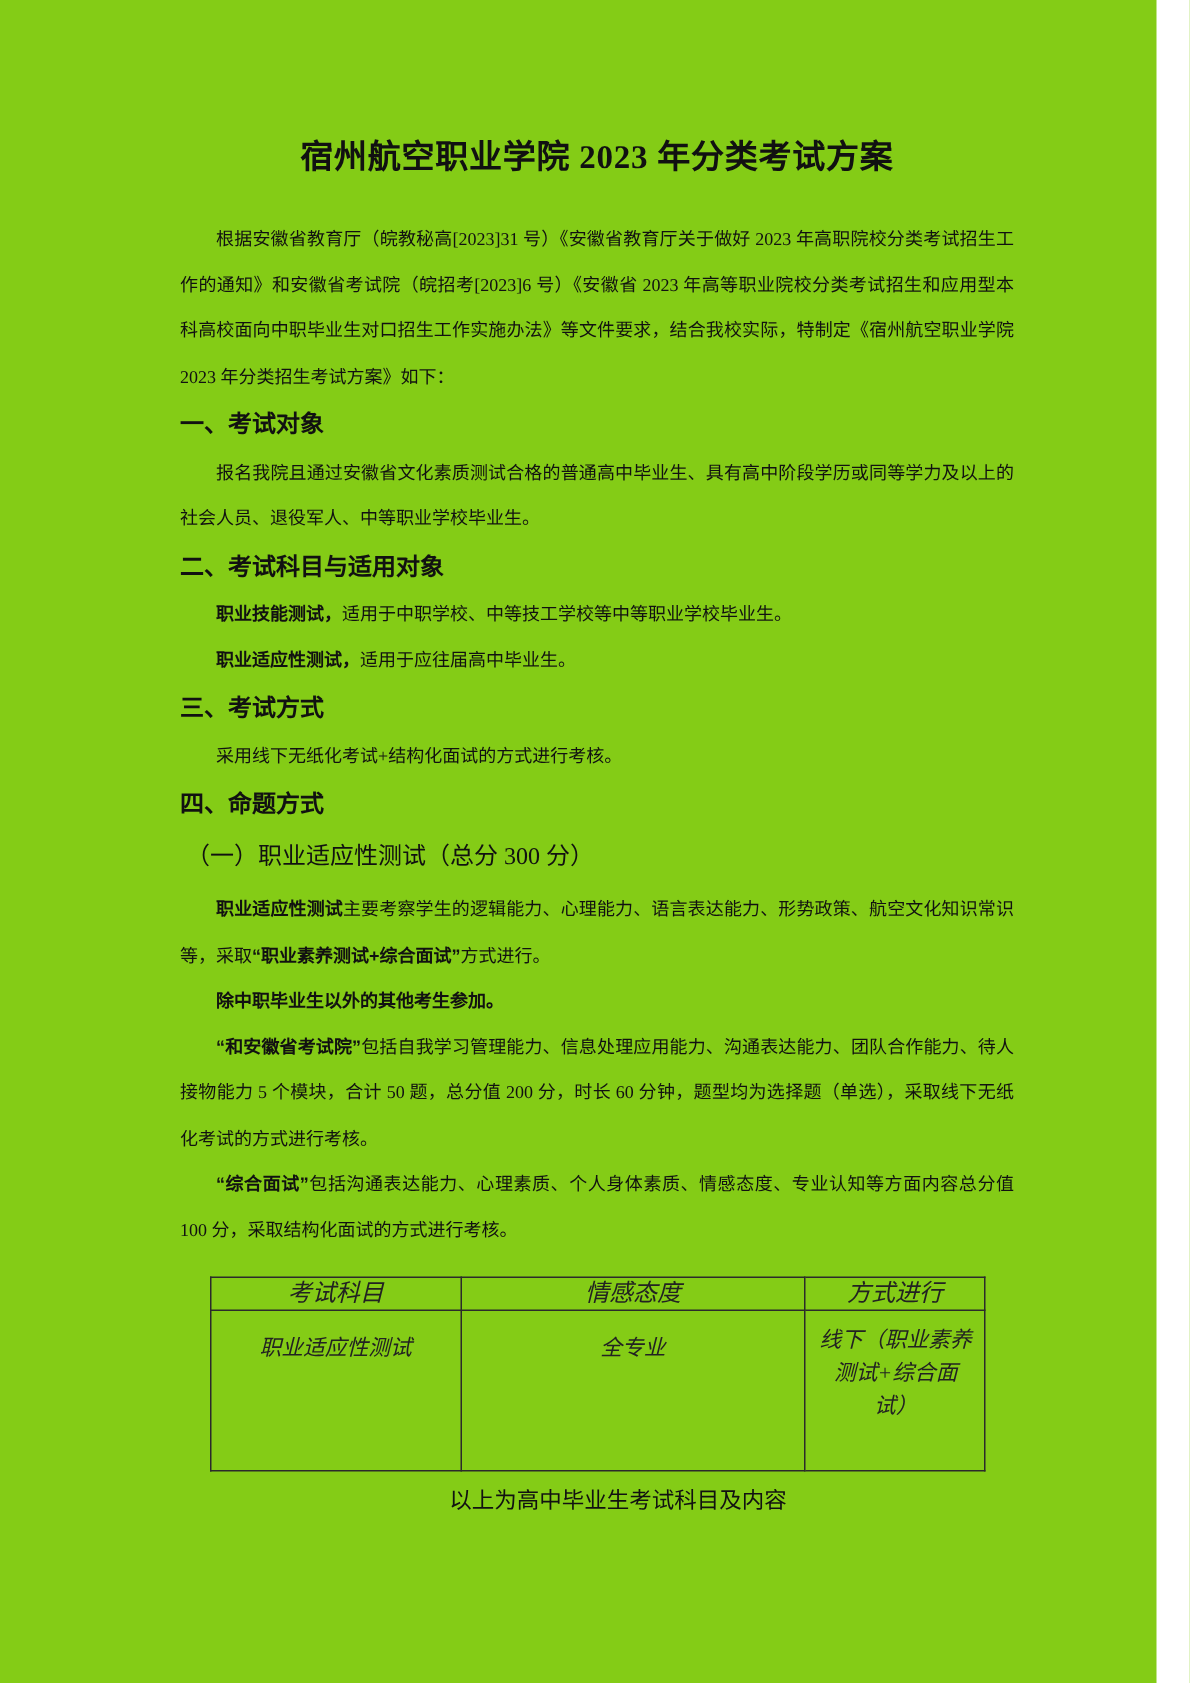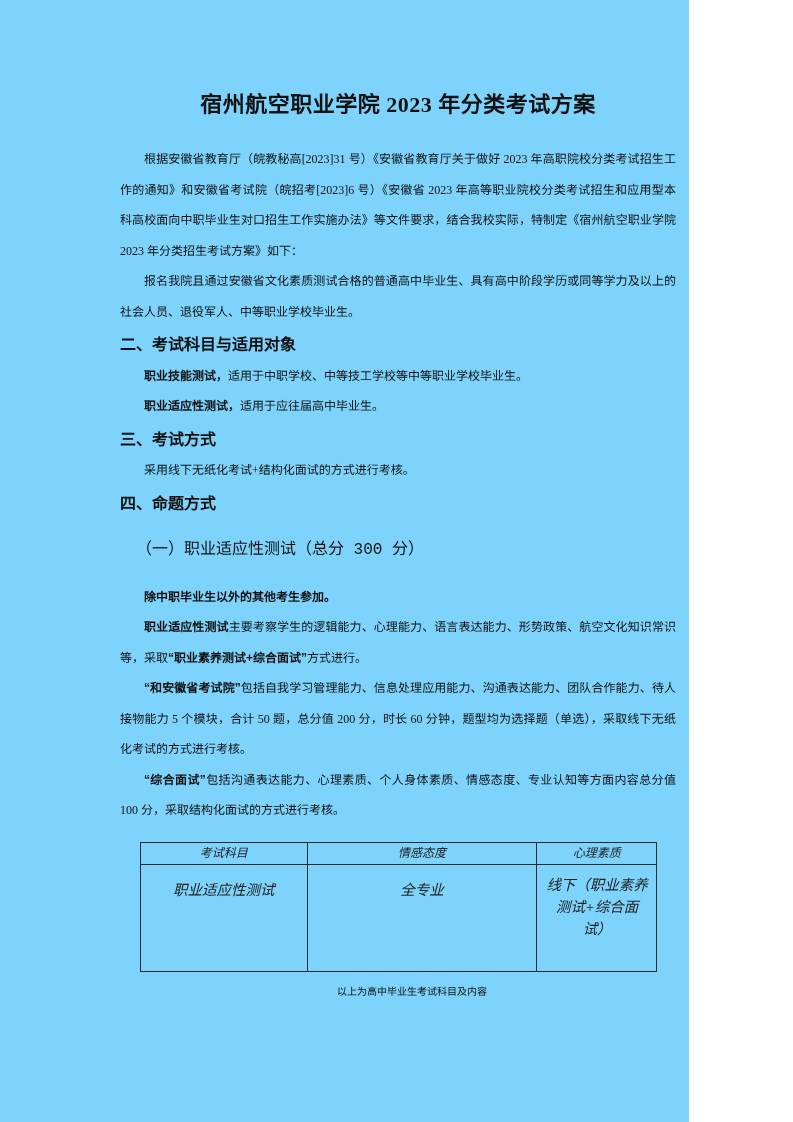--- a/index.html
+++ b/index.html
@@ -2,23 +2,23 @@
 <html lang="zh-CN"><head>
 <meta charset="utf-8">
 <style>
   html, body {
     margin: 0;
     padding: 0;
     background: #ffffff;
   }
   .page {
     position: relative;
-    width: 689px;
+    width: 771px;
     height: 1122px;
-    background: #7dd3fc;
+    background: #84cc16;
     overflow: hidden;
     color: #111111;
     font-family: "Liberation Serif", "DejaVu Serif", serif;
   }
   .content {
     position: absolute;
     left: 120px;
     top: 88px;
     width: 556px;
   }
@@ -45,41 +45,40 @@
     font-style: normal;
   }
   .heading {
     margin: 3px 0 0 0;
     font-size: 16px;
     line-height: 30.5px;
     font-family: "Liberation Sans", "DejaVu Sans", sans-serif;
     font-weight: bold;
   }
   .subheading {
-    margin: 16px;
+    margin: 4px;
     font-size: 16px;
     line-height: 30.5px;
     font-weight: normal;
-    font-family: Liberation Mono, monospace;
   }
   .exam-table {
     margin: 16px 0 0 20px;
     width: 517px;
     border-collapse: collapse;
     table-layout: fixed;
     font-family: "Liberation Serif", "DejaVu Serif", serif;
     font-style: italic; 
     color: #222222;
   }
   .exam-table col.c1 { width: 32.3%; }
   .exam-table col.c2 { width: 44.5%; }
   .exam-table col.c3 { width: 23.2%; }
   .exam-table th {
     border: 1.4px solid #2b2b2b;
-    font-size: 12px;
+    font-size: 16px;
     font-weight: normal;
     line-height: 21px;
     height: 21px;
     padding: 0 4px;
     text-align: center;
   }
   .exam-table td {
     border: 1.4px solid #2b2b2b;
     font-size: 14.5px;
     line-height: 22px;
@@ -88,66 +87,67 @@
     padding: 14px 6px 4px 6px;
     text-align: center;
   }
   .exam-table td.cell-format {
     text-align: center;
     padding: 9px 8px 4px 9px;
   }
   .table-caption {
     margin: 9px 0 0 0;
     width: 556px;
-    font-size: 10px;
+    font-size: 15px;
     line-height: 22px;
     text-align: center;
     text-indent: 28px;
   }
 </style>
 </head>
 <body>
 
 <div class="page">
   <div class="content">
 
     <h1 class="doc-title">宿州航空职业学院 2023 年分类考试方案</h1>
 
     <p class="para indent">根据安徽省教育厅（皖教秘高[2023]31 号）《安徽省教育厅关于做好 2023 年高职院校分类考试招生工作的通知》和安徽省考试院（皖招考[2023]6 号）《安徽省 2023 年高等职业院校分类考试招生和应用型本科高校面向中职毕业生对口招生工作实施办法》等文件要求，结合我校实际，特制定《宿州航空职业学院 2023 年分类招生考试方案》如下：</p>
 
+    <h2 class="heading">一、考试对象</h2>
     <p class="para indent">报名我院且通过安徽省文化素质测试合格的普通高中毕业生、具有高中阶段学历或同等学力及以上的社会人员、退役军人、中等职业学校毕业生。</p>
 
     <h2 class="heading">二、考试科目与适用对象</h2>
     <p class="para indent"><span class="hei">职业技能测试，</span><span>适用于中职学校、中等技工学校等中等职业学校毕业生。</span></p>
     <p class="para indent"><span class="hei">职业适应性测试，</span><span>适用于应往届高中毕业生。</span></p>
 
     <h2 class="heading">三、考试方式</h2>
     <p class="para indent">采用线下无纸化考试+结构化面试的方式进行考核。</p>
 
     <h2 class="heading">四、命题方式</h2>
     <p class="subheading">（一）职业适应性测试（总分 300 分）</p>
+    <p class="para indent"><span class="hei">职业适应性测试</span><span>主要考察学生的逻辑能力、心理能力、语言表达能力、形势政策、航空文化知识常识等，采取</span><span class="hei">“职业素养测试+综合面试”</span><span>方式进行。</span></p>
+
     <p class="para indent hei">除中职毕业生以外的其他考生参加。</p>
-
-    <p class="para indent"><span class="hei">职业适应性测试</span><span>主要考察学生的逻辑能力、心理能力、语言表达能力、形势政策、航空文化知识常识等，采取</span><span class="hei">“职业素养测试+综合面试”</span><span>方式进行。</span></p>
 
     <p class="para indent"><span class="hei">“和安徽省考试院”</span><span>包括自我学习管理能力、信息处理应用能力、沟通表达能力、团队合作能力、待人接物能力 5 个模块，合计 50 题，总分值 200 分，时长 60 分钟，题型均为选择题（单选），采取线下无纸化考试的方式进行考核。</span></p>
 
     <p class="para indent"><span class="hei">“综合面试”</span><span>包括沟通表达能力、心理素质、个人身体素质、情感态度、专业认知等方面内容总分值 100 分，采取结构化面试的方式进行考核。</span></p>
 
     <table class="exam-table">
       <colgroup>
         <col class="c1">
           <col class="c2">
           <col class="c3">
       </colgroup>
       <thead>
         <tr>
           <th>考试科目</th>
           <th>情感态度</th>
-          <th>心理素质</th>
+          <th>方式进行</th>
         </tr>
       </thead>
       <tbody>
         <tr>
           <td>职业适应性测试</td>
           <td>全专业</td>
           <td class="cell-format">线下（职业素养测试+综合面试）</td>
         </tr>
       </tbody>
     </table>

